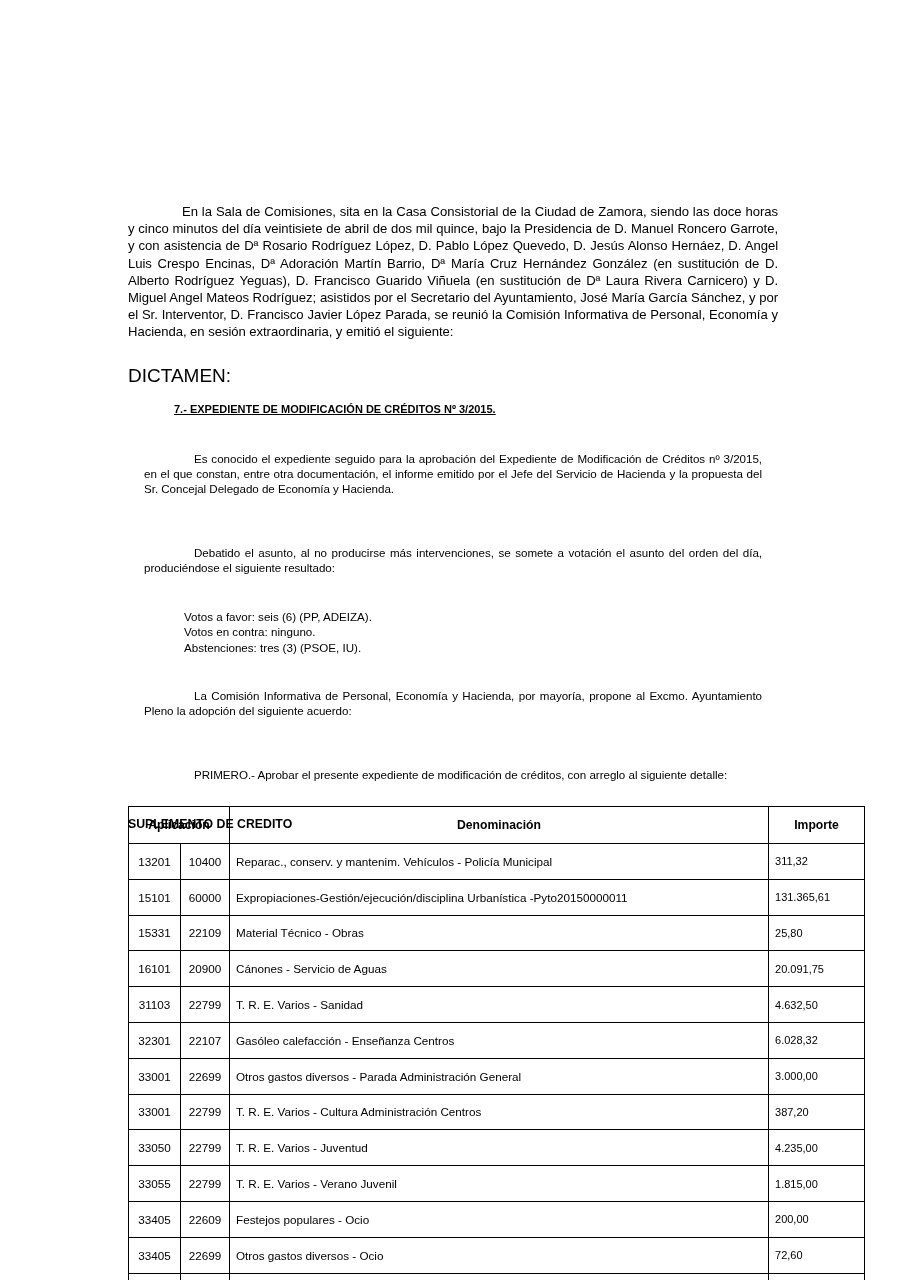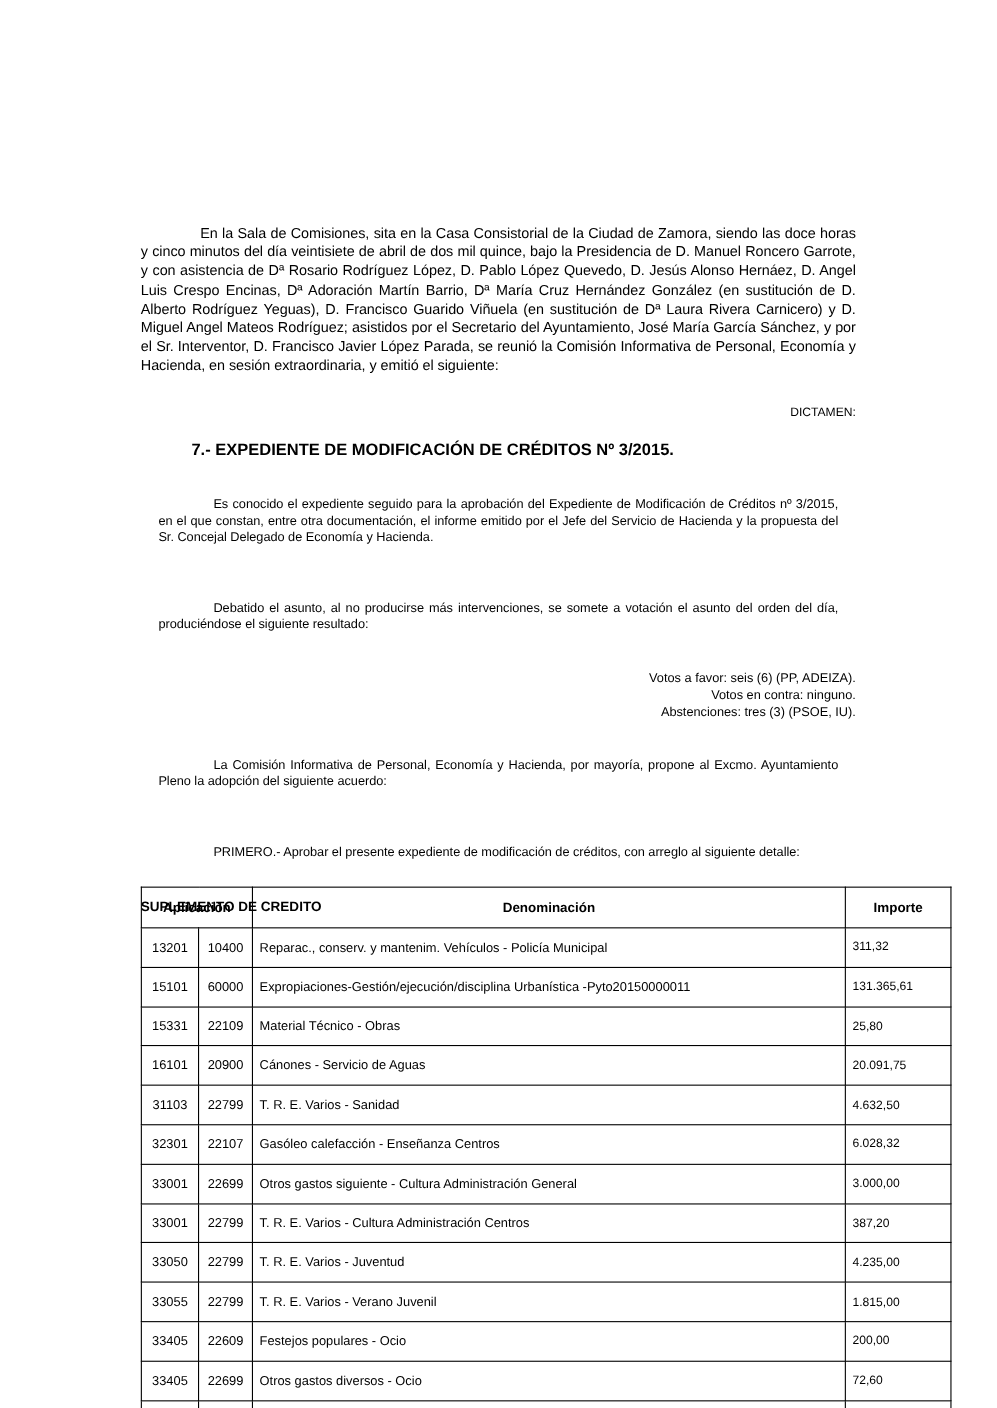--- a/index.html
+++ b/index.html
@@ -34,48 +34,49 @@
     text-justify: inter-word;
     letter-spacing: -0.05px;
   }
   .indent {
     text-indent: 54px;
   }
   .gap-lg { height: 26px; }
   .gap-md { height: 17px; }
 
   .centered {
-    text-align: right;
+    text-align: left;
+    font-size: 19px;
+    line-height: 17.2px;
+    margin: 0;
+  }
+  .heading-bold {
+    font-weight: bold;
     font-size: 11px;
     line-height: 17.2px;
     margin: 0;
-  }
-  .heading-bold {
-    font-weight: bold;
-    font-size: 15px;
-    line-height: 17.2px;
-    margin: 0;
     padding-left: 46px;
+    text-decoration: underline;
   }
   .small-para {
     font-size: 11.6px;
     line-height: 15.1px;
     text-align: justify;
     margin: 16px;
     letter-spacing: -0.03px;
   }
   .small-para.indent { text-indent: 50px; }
 
   .votes {
     font-size: 11.6px;
     line-height: 15.6px;
     margin: 0;
     padding-left: 56px;
   }
-  .votes div { white-space: nowrap; text-align: right; }
+  .votes div { white-space: nowrap; }
 
   .section-title {
     font-weight: bold;
     font-size: 12.3px;
     line-height: 16px;
     margin: 0;
   }
 
   
   .table-wrap {
@@ -223,21 +224,21 @@
           </tr>
           <tr>
             <td class="c-app">32301</td>
             <td class="c-app">22107</td>
             <td class="c-den">Gasóleo calefacción - Enseñanza Centros</td>
             <td class="c-imp">6.028,32</td>
           </tr>
           <tr>
             <td class="c-app">33001</td>
             <td class="c-app">22699</td>
-            <td class="c-den">Otros gastos siguiente - Cultura Administración General</td>
+            <td class="c-den">Otros gastos diversos - Parada Administración General</td>
             <td class="c-imp">3.000,00</td>
           </tr>
           <tr>
             <td class="c-app">33001</td>
             <td class="c-app">22799</td>
             <td class="c-den">T. R. E. Varios - Cultura Administración Centros</td>
             <td class="c-imp">387,20</td>
           </tr>
           <tr>
             <td class="c-app">33050</td>

